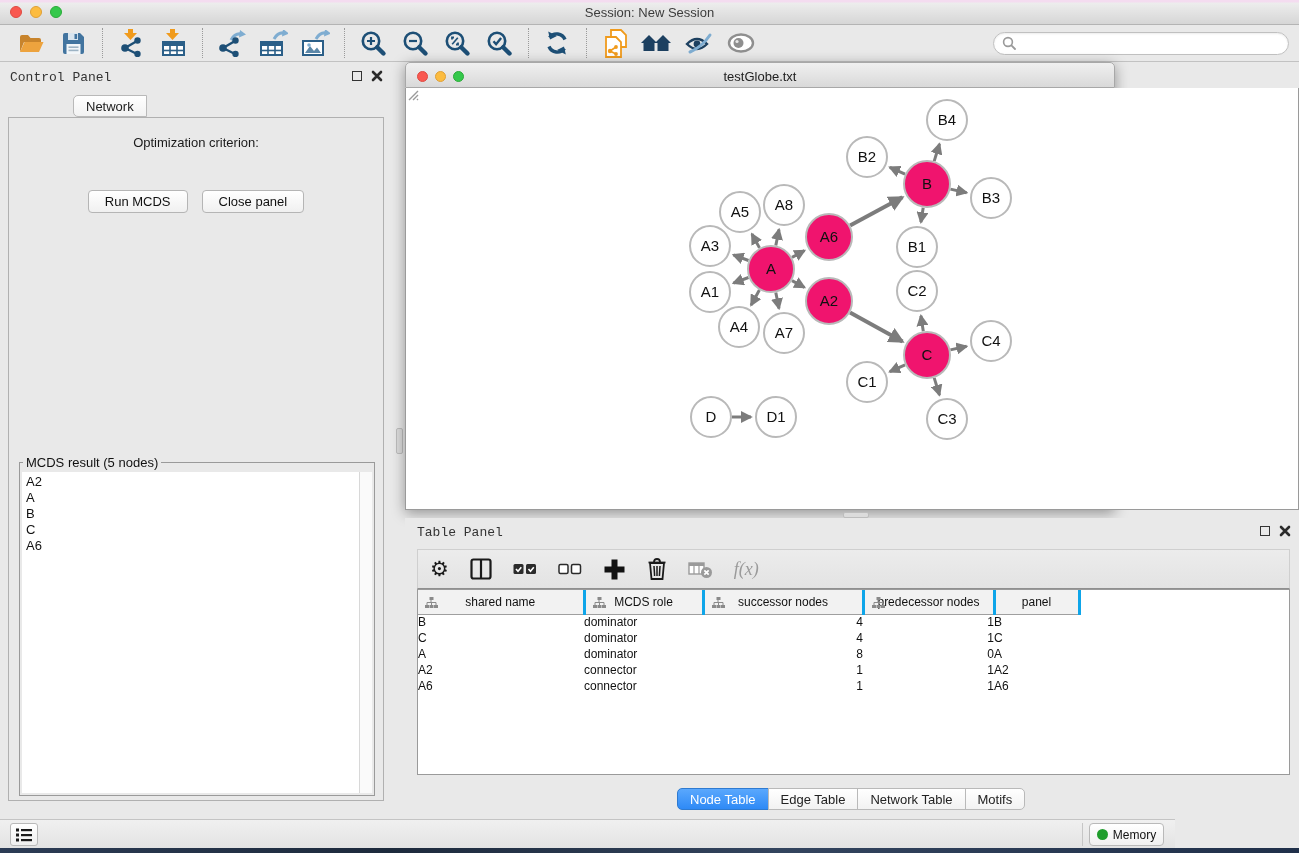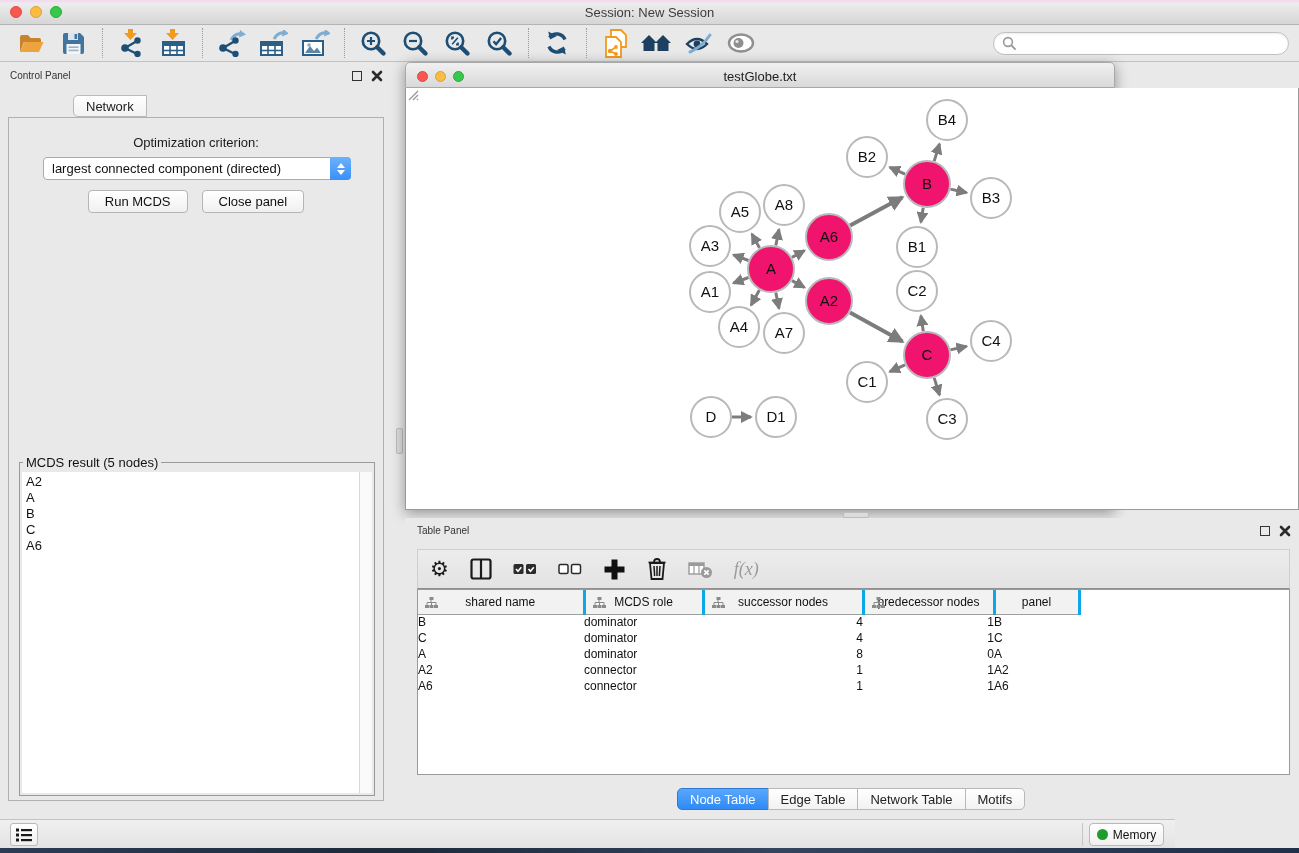--- a/index.html
+++ b/index.html
@@ -29,21 +29,21 @@
   .searchbox { margin-left:auto; width:296px; height:23px; background:#fff;
     border:1px solid #c0c0c0; border-radius:12px; display:flex; align-items:center;
     padding:0 8px; box-shadow:inset 0 1px 2px rgba(0,0,0,.08); }
   .searchbox input { border:none; outline:none; flex:1; font-size:12px; background:transparent; margin-left:5px; }
 
   
   .main { position:absolute; left:0; top:62px; width:1299px; height:757px; background:#e9e9e9; }
 
   
   .cpanel { position:absolute; left:0; top:0; width:391px; height:757px; background:#e9e9e9; }
-  .panel-head { position:absolute; left:10px; top:8px; font-size:10px; color:#333; }
+  .panel-head { position:absolute; left:10px; top:8px; font-size:13px; color:#333;font-family:Liberation Mono, monospace; }
   .panel-icons { position:absolute; right:8px; top:8px; display:flex; gap:9px; align-items:center; }
   .float-ic { width:10px; height:10px; border:1.6px solid #333; background:transparent; }
   .close-ic { width:12px; height:12px; }
 
   .segbar { position:absolute; display:flex; }
   .seg { height:22px; background:linear-gradient(#ffffff,#f2f2f2); border:1px solid #b9b9b9;
     margin-left:-1px; font-size:13px; color:#222; padding:0 12px; display:flex;
     align-items:center; justify-content:center; cursor:default; }
   .seg:first-child { border-radius:5px 0 0 5px; margin-left:0; }
   .seg:last-child { border-radius:0 5px 5px 0; }
@@ -312,27 +312,20 @@
         </svg>
       </div>
       <div class="segbar cp-tabs">
         <button class="seg">Network</button>
         <button class="seg">Style</button>
         <button class="seg">Select</button>
         <button class="seg sel">MCDS</button>
       </div>
       <div class="cp-box">
         <div class="opt-label">Optimization criterion:</div>
-        <div class="dropdown">
-          <span>largest connected component (directed)</span>
-          <span class="dd-cap">
-              <span class="up"></span>
-              <span class="dn"></span>
-            </span>
-        </div>
         <div class="btnrow">
           <button class="pushbtn">Run MCDS</button>
           <button class="pushbtn">Close panel</button>
         </div>
         <fieldset class="resultbox">
           <legend>MCDS result (5 nodes)</legend>
           <div class="result-list">
             <div>A2</div>
             <div>A</div>
             <div>B</div>

